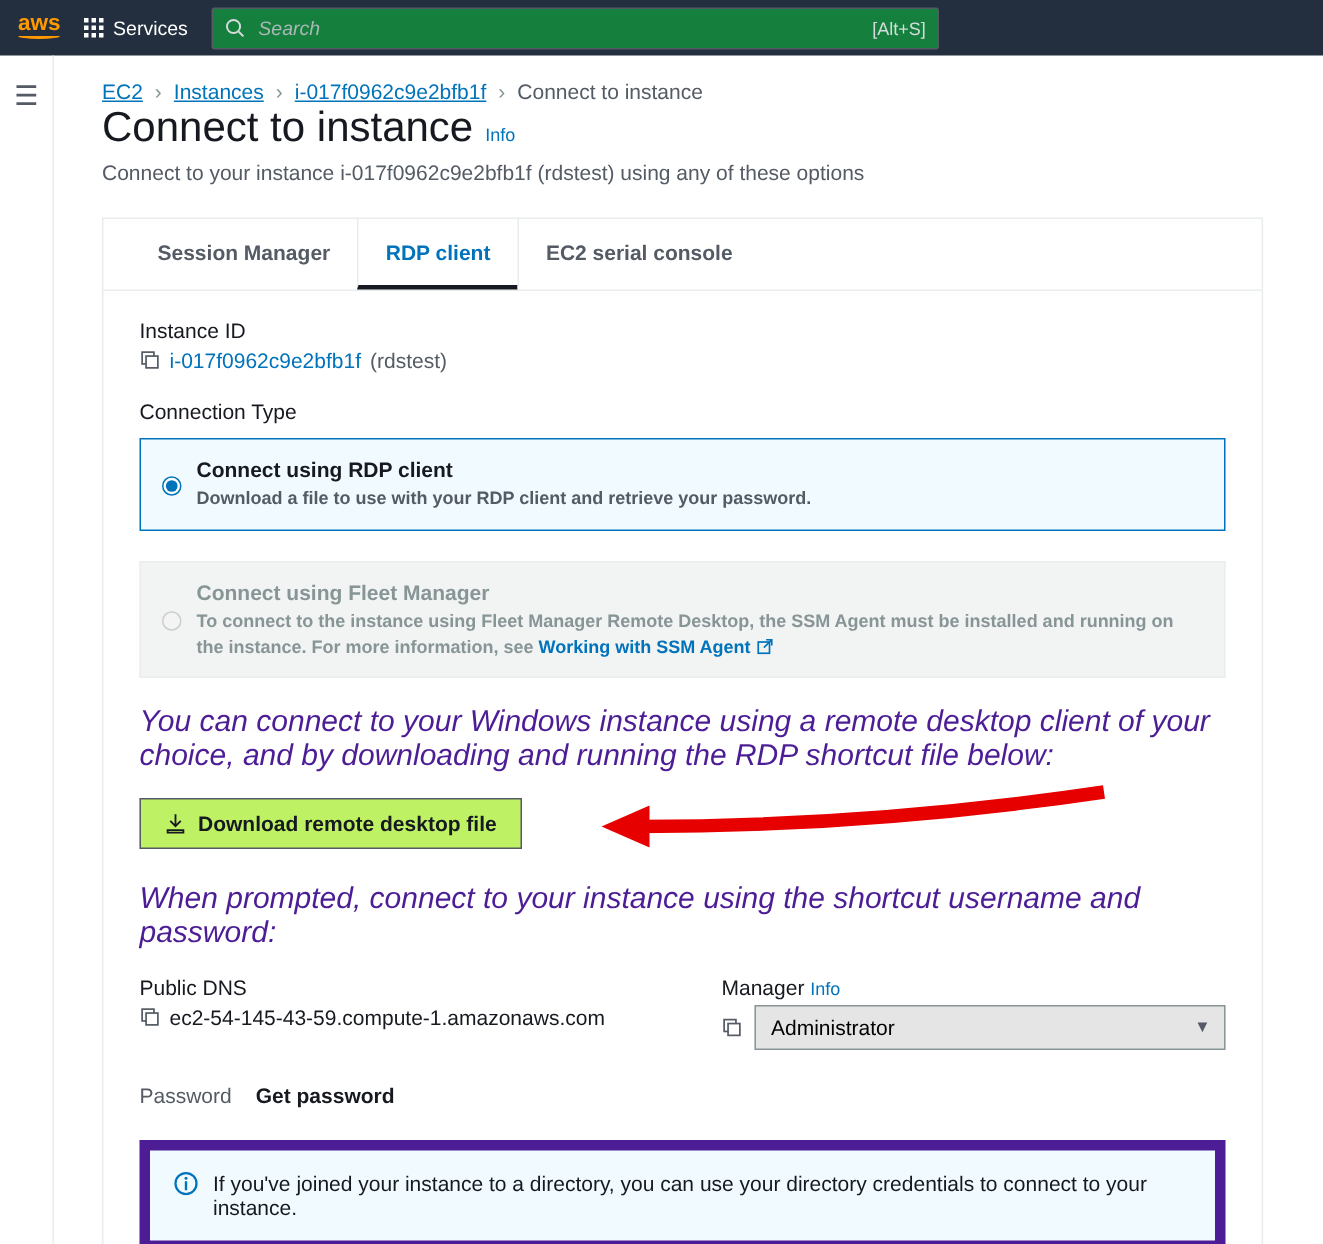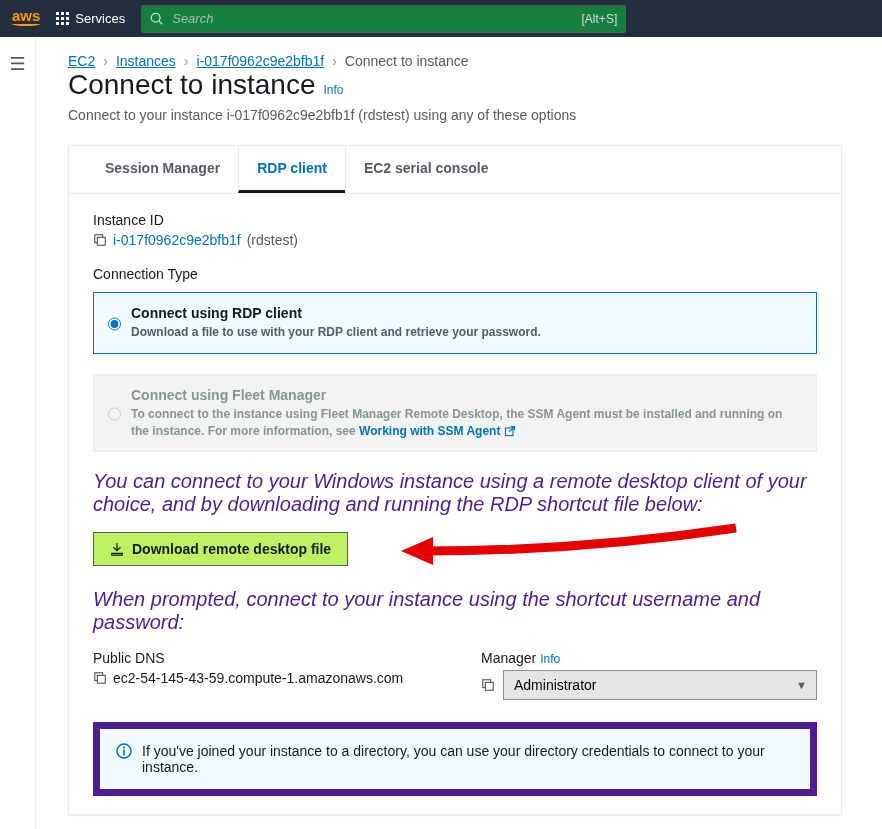--- a/index.html
+++ b/index.html
@@ -228,20 +228,24 @@
                   <rect x="5" y="5" width="9" height="9" stroke="#545b64" fill="#fff" stroke-width="1.3"></rect>
                 </svg>
               <div class="select-wrap">
                 <input class="select-box" readonly="" value="Administrator" style="">
                 <span class="select-caret">▼</span>
               </div>
             </div>
           </div>
         </div>
 
+        <div class="pw-row">
+          <span class="pw-label">Password</span>
+          <span class="get-pw">Get password</span>
+        </div>
 
         <div class="info-box">
           <svg class="info-i" width="16" height="16" viewBox="0 0 16 16">
               <circle cx="8" cy="8" r="7" stroke="#0073bb" fill="none" stroke-width="1.5"></circle>
               <circle cx="8" cy="4.5" r="1" fill="#0073bb"></circle>
               <rect x="7.2" y="6.5" width="1.6" height="6" fill="#0073bb"></rect>
             </svg>
           <span>If you've joined your instance to a directory, you can use your directory credentials to connect to your instance.</span>
         </div>
 

